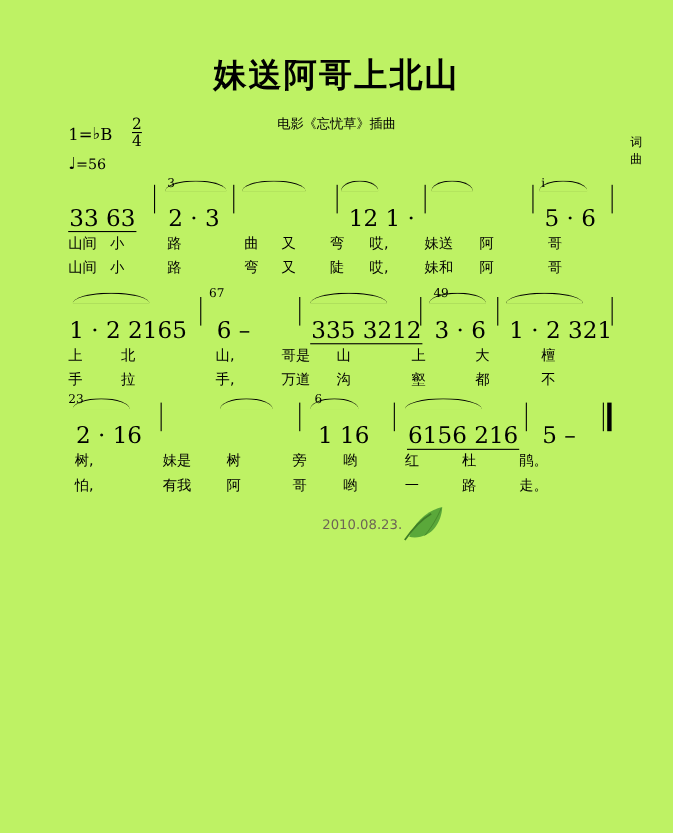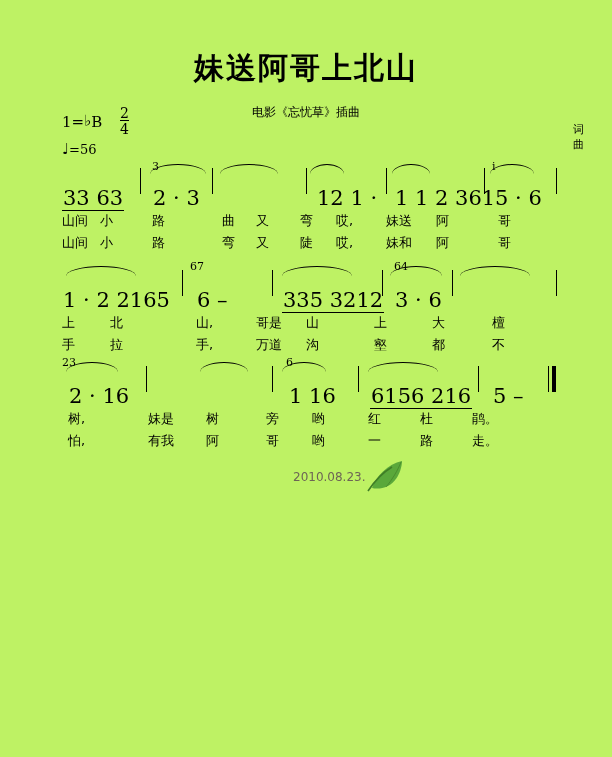--- a/index.html
+++ b/index.html
@@ -223,21 +223,20 @@
       <div class="bar" style="left:140px;"></div>
 
       <div class="n" style="left:152px;"><span class="g">2 · 3</span></div>
       <div class="bar" style="left:212px;"></div>
 
       <div class="bar" style="left:306px;"></div>
 
       <div class="n" style="left:316px;"><span class="g">12 1 ·</span></div>
       <div class="bar" style="left:386px;"></div>
 
-      <div class="n" style="left:394px;"><span class="g">1 1 2 361</span></div>
       <div class="bar" style="left:484px;"></div>
 
       <div class="n" style="left:494px;"><span class="g">5 · 6</span></div>
       <div class="bar" style="left:556px;"></div>
     </div>
 
     <div class="lyric lyricline1">
       <span class="lyr" style="left:62px;">山间</span>
       <span class="lyr" style="left:100px;">小</span>
       <span class="lyr" style="left:152px;">路</span>
@@ -266,34 +265,35 @@
 
   <div class="row row2">
     <div class="notes">
 
       <div class="slur" style="left:66px; top:4px; width:70px;"></div>
       <div class="slur" style="left:282px; top:4px; width:70px;"></div>
       <div class="slur" style="left:390px; top:4px; width:52px;"></div>
       <div class="slur" style="left:460px; top:4px; width:70px;"></div>
 
       <div class="grace" style="left:190px; top:-2px;">67</div>
-      <div class="grace" style="left:394px; top:-2px;">64</div>
+      <div class="grace" style="left:394px; top:-2px;">49</div>
 
       <div class="n" style="left:62px;"><span class="g">1 · 2 2165</span></div>
       <div class="bar" style="left:182px;"></div>
 
       <div class="n" style="left:196px;"><span class="g">6 –</span></div>
       <div class="bar" style="left:272px;"></div>
 
       <div class="n" style="left:282px;"><span class="g u1">335 3212</span></div>
       <div class="bar" style="left:382px;"></div>
 
       <div class="n" style="left:394px;"><span class="g">3 · 6</span></div>
       <div class="bar" style="left:452px;"></div>
 
+      <div class="n" style="left:462px;"><span class="g">1 · 2 321</span></div>
       <div class="bar" style="left:556px;"></div>
     </div>
 
     <div class="lyric lyricline1">
       <span class="lyr" style="left:62px;">上</span>
       <span class="lyr" style="left:110px;">北</span>
       <span class="lyr" style="left:196px;">山,</span>
       <span class="lyr" style="left:256px;">哥是</span>
       <span class="lyr" style="left:306px;">山</span>
       <span class="lyr" style="left:374px;">上</span>

